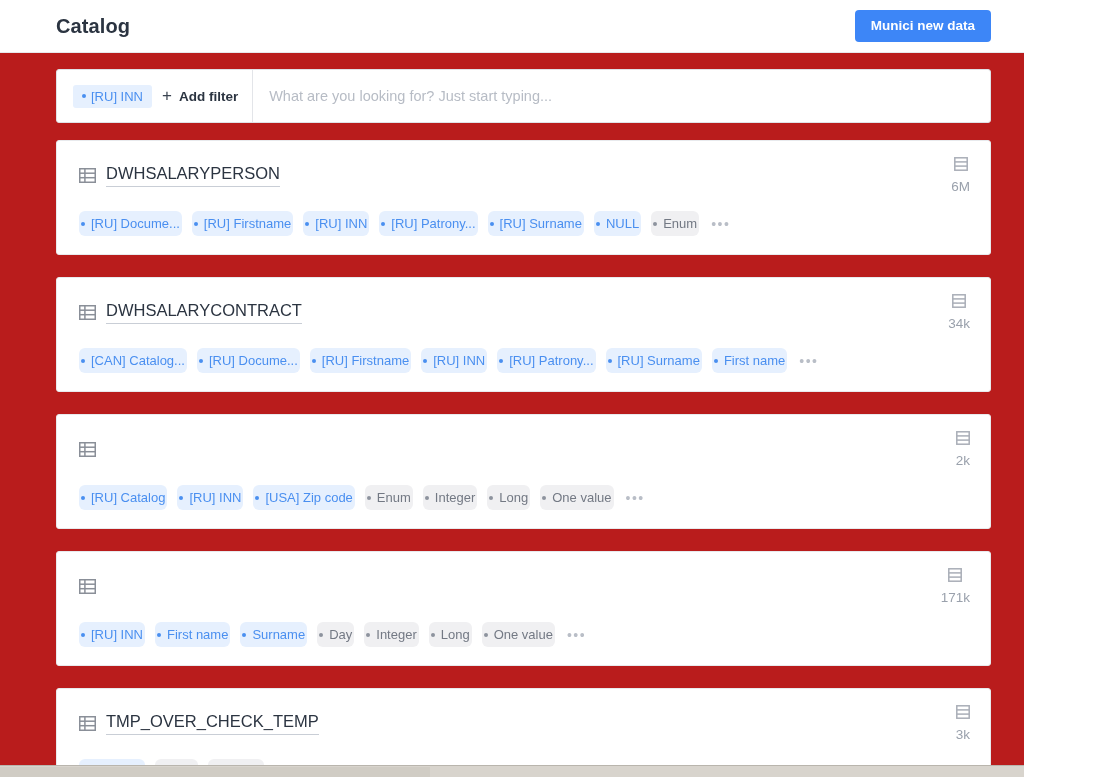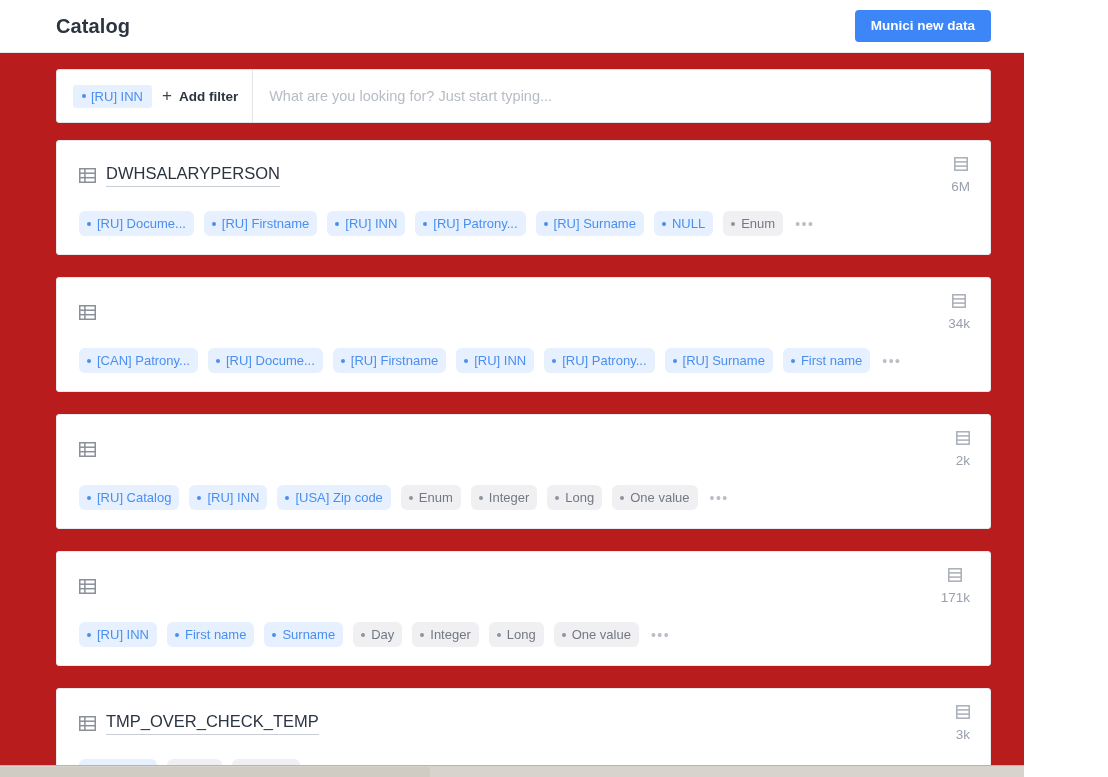--- a/index.html
+++ b/index.html
@@ -163,21 +163,21 @@
     flex-wrap: nowrap;
     gap: 10px;
     margin-top: 17px;
   }
   .tag {
     display: inline-flex;
     align-items: center;
     gap: 6px;
     border-radius: 6px;
     font-size: 13px;
-    padding: 5px 8px;
+    padding: 5px 2px;
     white-space: nowrap;
     cursor: pointer;
   }
   .tag .dot {
     width: 4px; height: 4px; border-radius: 50%;
     display: inline-block;
     flex: 0 0 auto;
   }
   .tag.blue { background: #e6f0fe; color: #4a8ff0; }
   .tag.blue .dot { background: #4a8ff0; }
@@ -295,35 +295,36 @@
       <div class="card">
         <div class="card-head">
           <span class="tbl-icon">
             <svg width="17" height="15" viewBox="0 0 17 15" aria-hidden="true">
               <rect x="0.75" y="0.75" width="15.5" height="13.5" fill="none" stroke="#8a8f98" stroke-width="1.5"></rect>
               <line x1="0.75" y1="5.2" x2="16.25" y2="5.2" stroke="#8a8f98" stroke-width="1.5"></line>
               <line x1="0.75" y1="9.7" x2="16.25" y2="9.7" stroke="#8a8f98" stroke-width="1.5"></line>
               <line x1="5.9" y1="0.75" x2="5.9" y2="14.25" stroke="#8a8f98" stroke-width="1.5"></line>
             </svg>
           </span>
+          <span class="card-title">DWHSALARYCONTRACT</span>
           <span class="rows">
             <span style="display: inline-flex;">
               <svg width="14" height="14" viewBox="0 0 14 14" aria-hidden="true">
                 <rect x="0.8" y="0.8" width="12.4" height="12.4" fill="none" stroke="#a9aeb7" stroke-width="1.5"></rect>
                 <line x1="0.8" y1="4.9" x2="13.2" y2="4.9" stroke="#a9aeb7" stroke-width="1.5"></line>
                 <line x1="0.8" y1="9.1" x2="13.2" y2="9.1" stroke="#a9aeb7" stroke-width="1.5"></line>
               </svg>
             </span>
             <span>34k</span>
           </span>
         </div>
         <div class="tags">
           <span class="tag blue">
             <span class="dot"></span>
-            <span>[CAN] Patrony...</span>
+            <span>[CAN] Catalog...</span>
           </span>
           <span class="tag blue">
             <span class="dot"></span>
             <span>[RU] Docume...</span>
           </span>
           <span class="tag blue">
             <span class="dot"></span>
             <span>[RU] Firstname</span>
           </span>
           <span class="tag blue">

